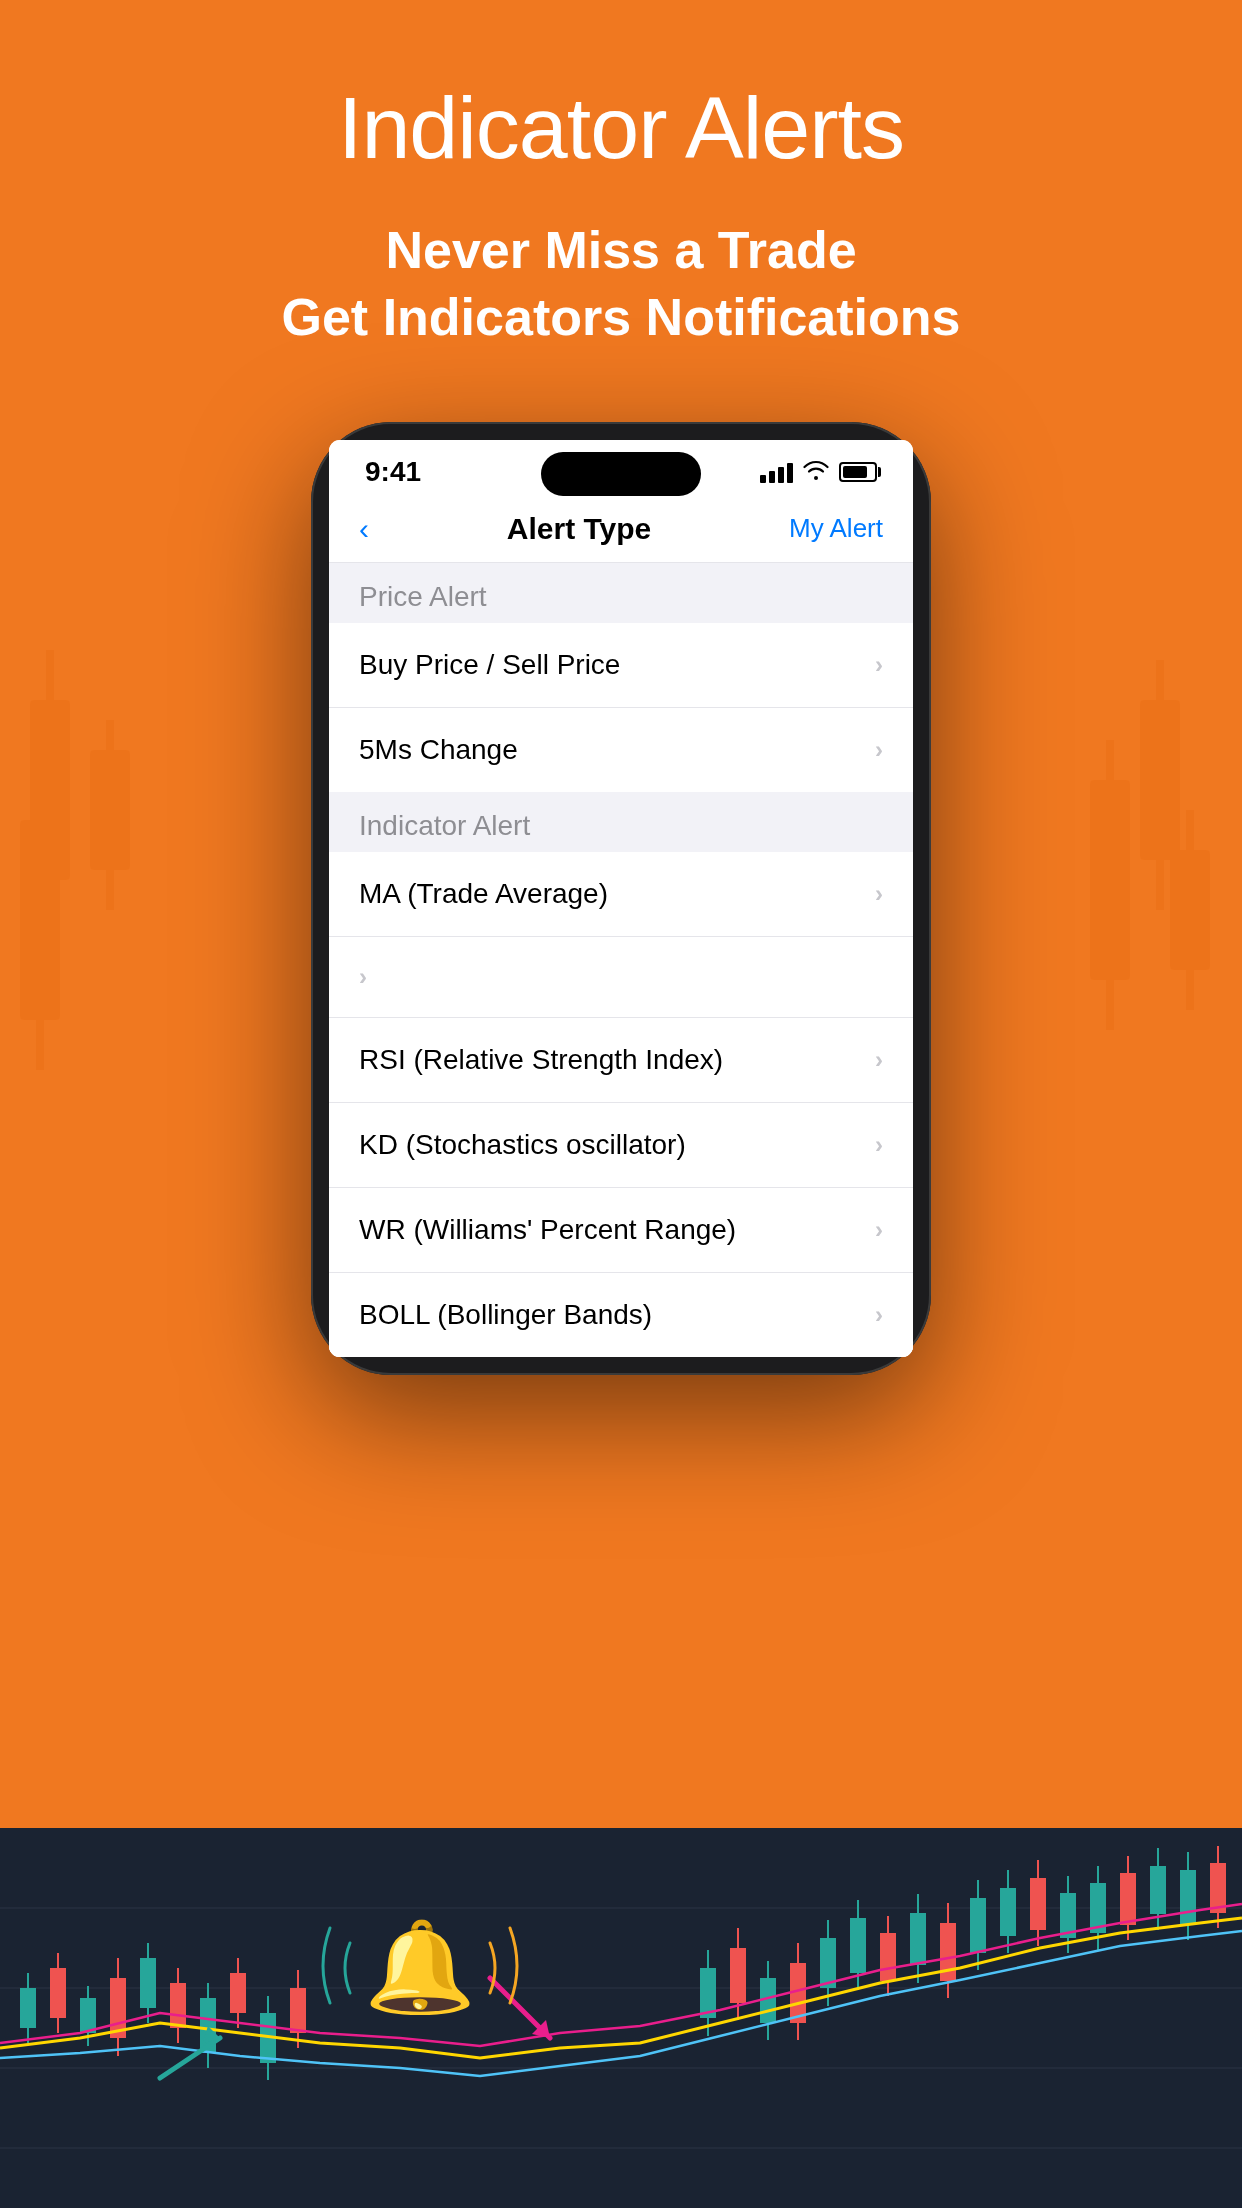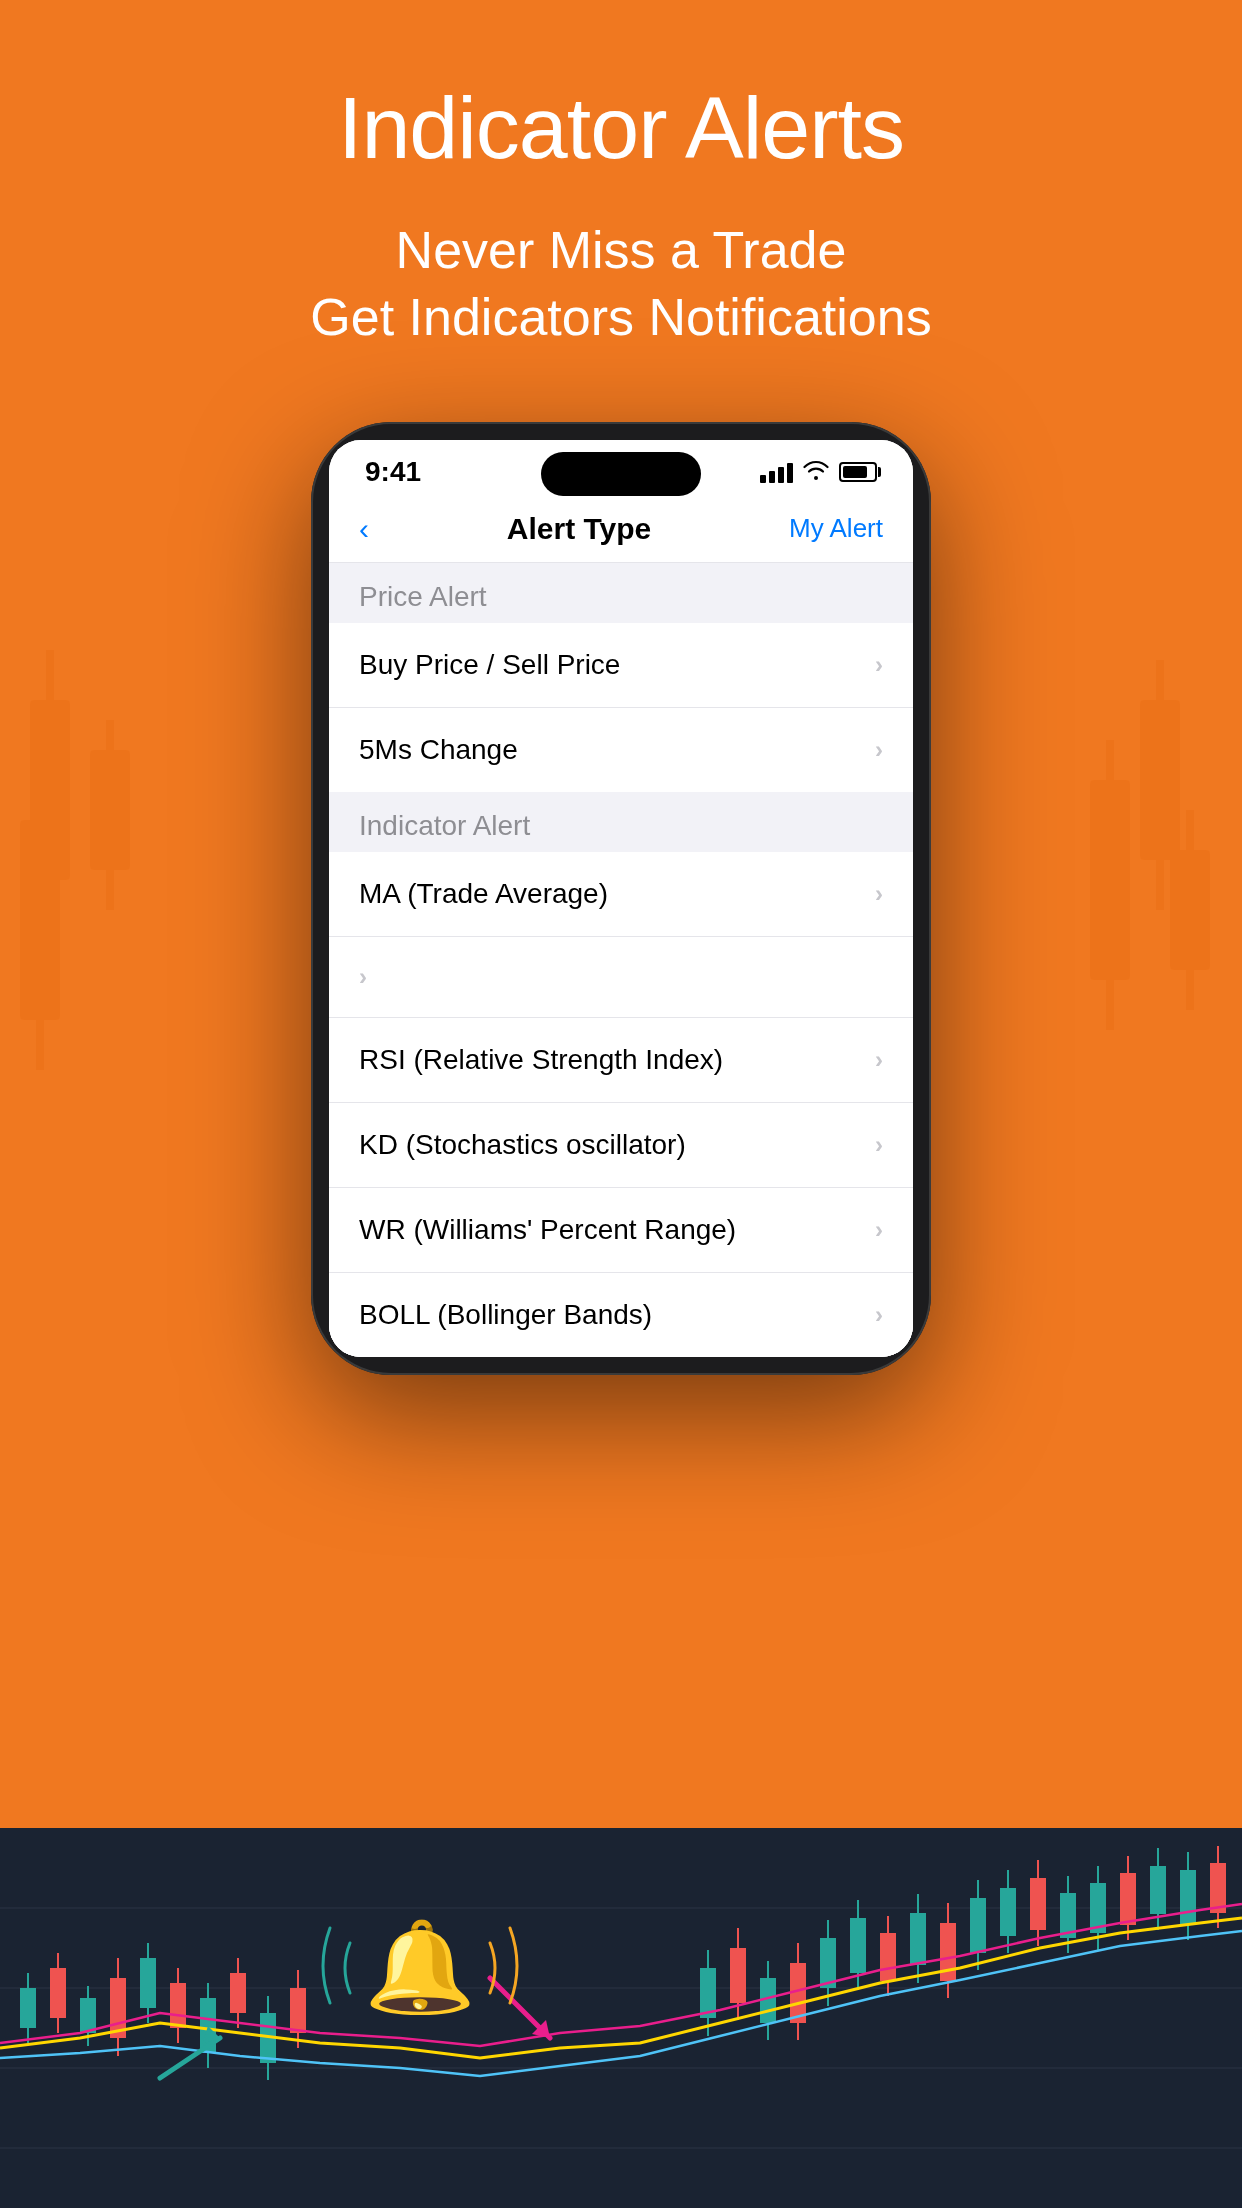--- a/index.html
+++ b/index.html
@@ -39,21 +39,21 @@
       font-size: 88px;
       font-weight: 400;
       line-height: 1.1;
       margin-bottom: 40px;
       letter-spacing: -1px;
     }
 
     .sub-title {
       color: #FFFFFF;
       font-size: 52px;
-      font-weight: 400;
+      font-weight: 700;
       line-height: 1.3;
     }
 
     
     .phone-wrapper {
       position: relative;
       z-index: 2;
       display: flex;
       justify-content: center;
       align-items: flex-start;
@@ -64,21 +64,21 @@
       width: 620px;
       background: #1C1C1E;
       border-radius: 80px;
       padding: 18px;
       box-shadow: 0 40px 120px rgba(0,0,0,0.5), inset 0 0 0 2px #3A3A3A;
       position: relative;
     }
 
     .phone-inner {
       background: #FFFFFF;
-      border-radius: 32px;
+      border-radius: 11px;
       overflow: hidden;
       position: relative;
     }
 
     
     .status-bar {
       background: #FFFFFF;
       display: flex;
       justify-content: space-between;
       align-items: center;

